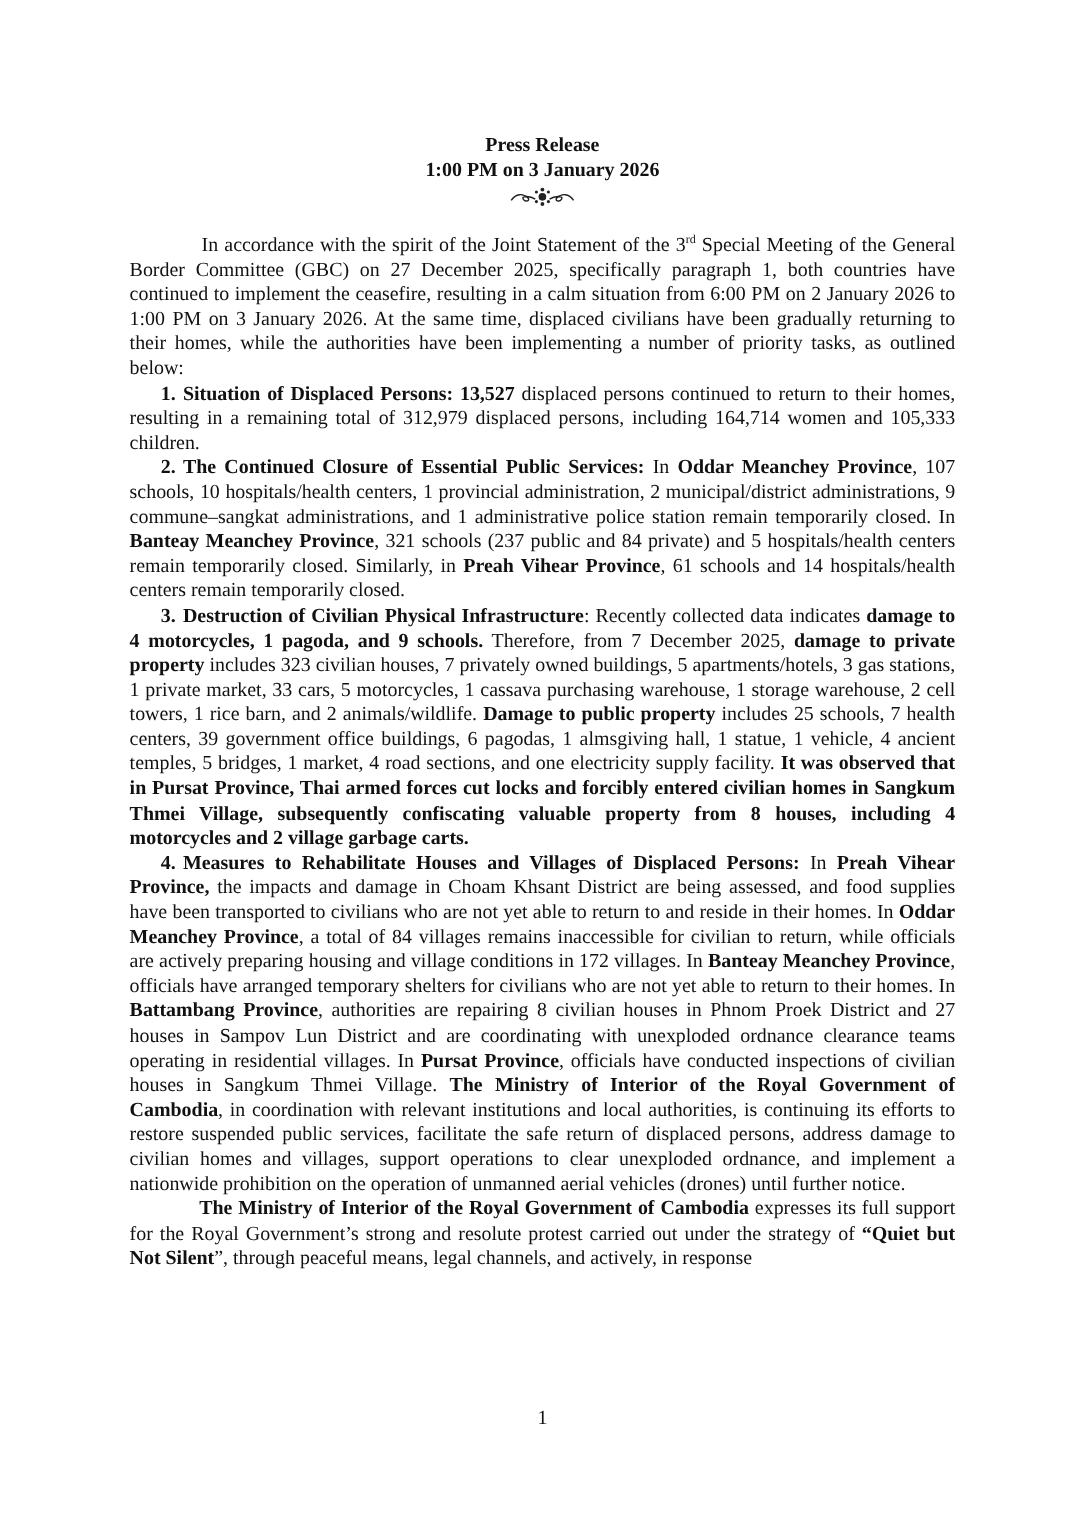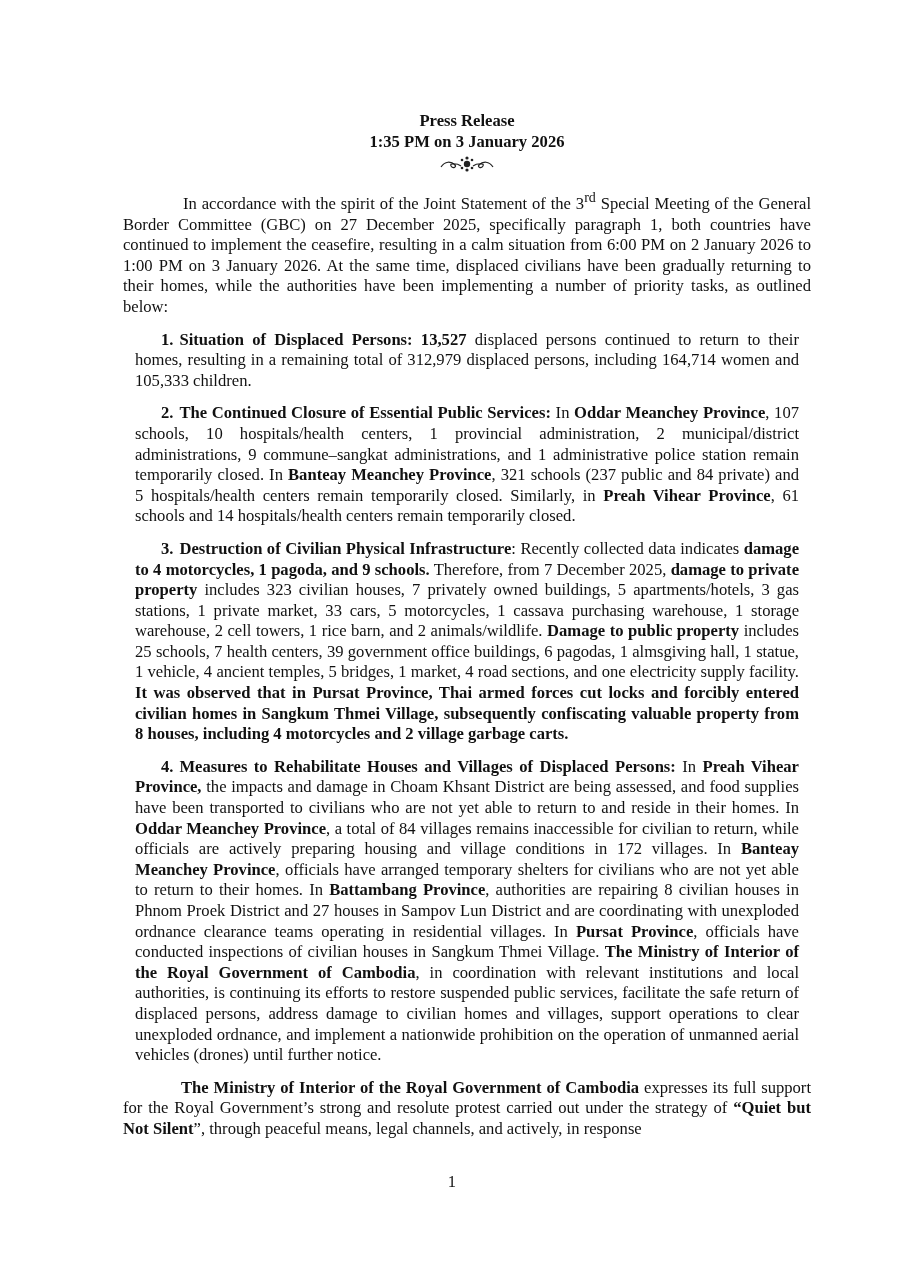--- a/index.html
+++ b/index.html
@@ -1,42 +1,42 @@
 <!DOCTYPE html>
 <html><head>
 <meta charset="utf-8">
 <style>
   html, body { margin: 0; padding: 0; background: #ffffff; }
   body { width: 904px; height: 1280px; position: relative; overflow: hidden; }
   .page {
-    position: absolute; left: 123px; top: 110px; width: 688px;
+    position: absolute; left: 108px; top: 110px; width: 688px;
     font-family: "Liberation Serif", serif; font-size: 16.6px; line-height: 20.6px;
     color: #111111; text-align: justify;
   }
   .title { text-align: center; font-weight: bold; font-size: 16.6px; line-height: 21px; }
   .ornament { text-align: center; height: 22px; margin-top: 3px; }
   .ornament svg { display: inline-block; }
   .para { margin: 0; margin-top: 17px; text-indent: 60px; }
-  .item { margin: 12px; text-indent: 26px; }
+  .item { margin: 0; text-indent: 26px; }
   .item .num { font-weight: bold; margin-right: 6px; }
   .closing { margin: 0; text-indent: 58px; }
   b { font-weight: bold; }
   .page-number {
     position: absolute; left: 0; width: 904px; top: 1172px; text-align: center;
     font-family: "Liberation Serif", serif; font-size: 16.6px; color: #111;
   }
-  sup { font-size: 14px; line-height: 0; vertical-align: super; }
+  sup { font-size: 10px; line-height: 0; vertical-align: super; }
 </style>
 </head>
 <body>
 
 <div class="page">
   <div class="title">
     <div>Press Release</div>
-    <div>1:35 PM on 3 January 2026</div>
+    <div>1:00 PM on 3 January 2026</div>
   </div>
   <div class="ornament">
     <svg width="60" height="18" viewBox="0 0 60 18">
       <path d="M4 12 C8 6, 14 6, 18 10 C20 12, 16 14, 14 11 C12 8, 20 8, 24 11" stroke="#222" stroke-width="1.2" fill="none"></path>
       <path d="M56 12 C52 6, 46 6, 42 10 C40 12, 44 14, 46 11 C48 8, 40 8, 36 11" stroke="#222" stroke-width="1.2" fill="none"></path>
       <g fill="#222">
         <circle cx="30" cy="9" r="3.2"></circle>
         <circle cx="30" cy="3" r="1.6"></circle>
         <circle cx="30" cy="15" r="1.6"></circle>
         <circle cx="25" cy="5" r="1.3"></circle>

